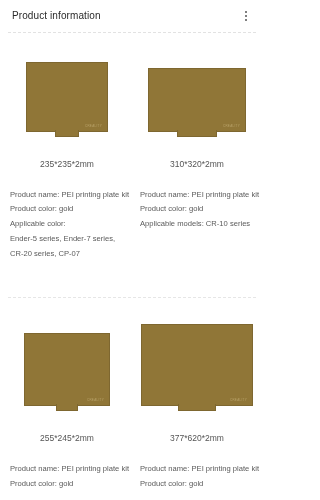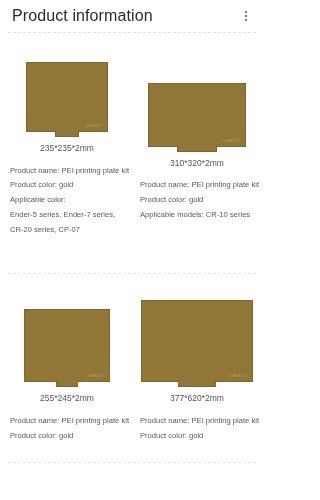--- a/index.html
+++ b/index.html
@@ -18,21 +18,21 @@
   
   .header {
     position: relative;
     height: 32px;
     display: flex;
     align-items: center;
     padding: 0 10px 0 12px;
     box-sizing: border-box;
   }
   .header-title {
-    font-size: 16px;
+    font-size: 10px;
     color: #2b2b2b;
     letter-spacing: 0.1px;
     flex: 1;
     line-height: 1;
   }
   .kebab-menu {
     width: 16px;
     height: 22px;
     display: flex;
     flex-direction: column;
@@ -60,24 +60,24 @@
     display: flex;
     width: 100%;
     box-sizing: border-box;
   }
   .cell {
     width: 50%;
     box-sizing: border-box;
     padding: 0 6px 0 8px;
     display: flex;
     flex-direction: column;
+    gap: 16px;
   }
   .cell.right {
     padding: 0 8px 0 6px;
-    justify-content: center;
   }
 
   
   .plate-area {
     display: flex;
     align-items: flex-end;
     justify-content: center;
     width: 100%;
   }
   .plate {
@@ -111,21 +111,21 @@
 
   .dimension {
     text-align: center;
     font-size: 8.5px;
     color: #555555;
     margin-top: 12px;
     line-height: 1;
   }
 
   .specs {
-    margin-top: 11px;
+    margin-top: 3px;
     padding-left: 2px;
   }
   .spec-line {
     font-size: 7.6px;
     color: #5a5a5a;
     line-height: 1.95;
     white-space: nowrap;
   }
 
   .section-divider {

